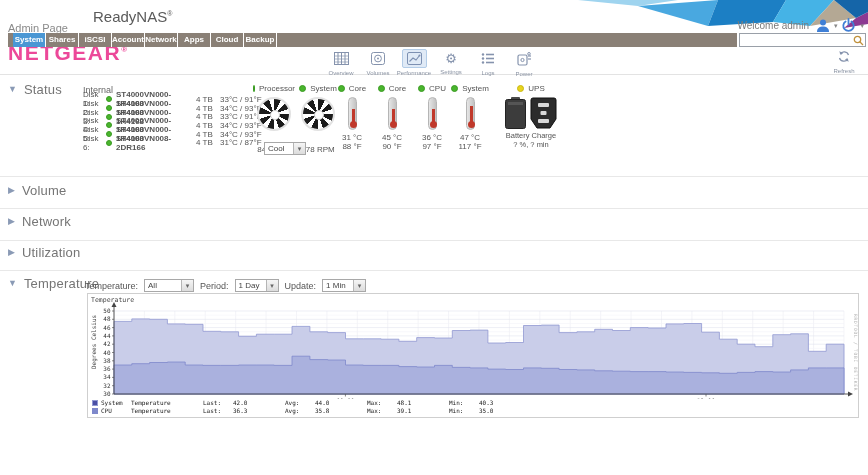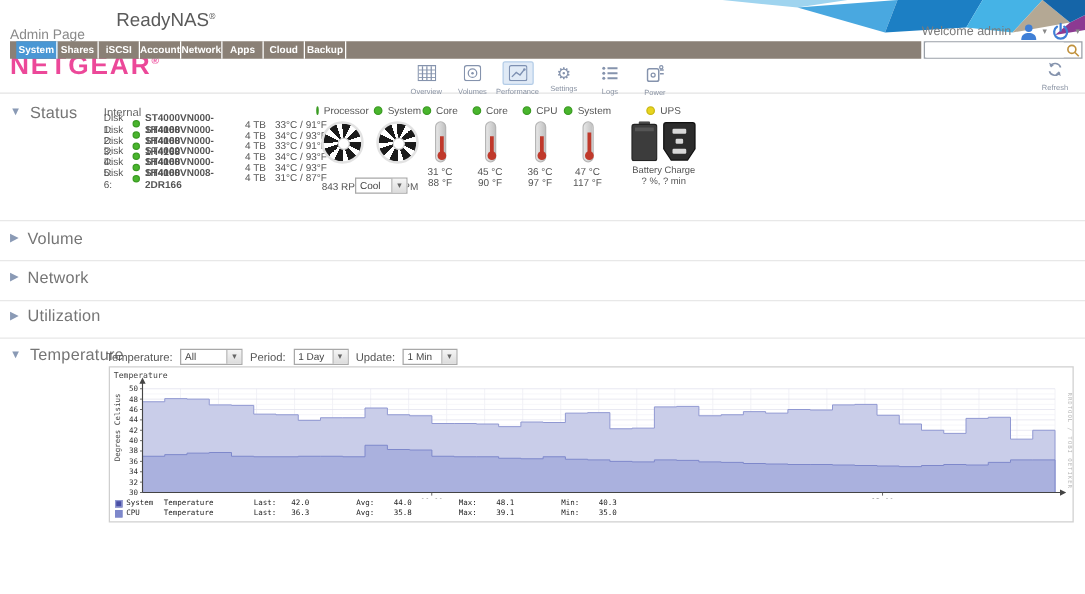--- a/index.html
+++ b/index.html
@@ -65,21 +65,21 @@
   .thermo .bulb { position:absolute; left:1px; bottom:1px; width:7px; height:7px; background:#c0392b; border-radius:50%; }
   .thermo-temps { font-size:8px; color:#555; margin-top:3px; line-height:9px; }
 
   .ups-group { position:absolute; left:498px; top:84px; width:66px; text-align:center; }
   .ups-icons { display:flex; justify-content:center; gap:4px; margin-top:4px; }
   .ups-text { font-size:7.5px; color:#555; line-height:8.5px; margin-top:3px; }
 
   .combo { display:flex; height:13px; border:1px solid #a8a8a8; background:#fff; cursor:pointer; }
   .combo-text { flex:1; font-size:8px; color:#444; line-height:12px; padding-left:3px; text-align:left; white-space:nowrap; overflow:hidden; }
   .combo-btn { width:12px; background:linear-gradient(#f5f5f5,#dcdcdc); border-left:1px solid #b5b5b5; font-size:7px; color:#666; text-align:center; line-height:12px; }
-  .fan-mode { position:absolute; left:284px; top:142px; width:42px; }
+  .fan-mode { position:absolute; left:264px; top:142px; width:42px; }
 
   
   .temp-controls { position:absolute; left:85px; top:279px; display:flex; align-items:center; gap:6px;justify-content:center; }
   .ctl-label { font-size:9px; color:#555; }
 
   
   .chart-box { position:absolute; left:87px; top:293px; width:772px; height:125px; border:1px solid #cfcfcf; background:#fff; }
   .legend { position:absolute; left:4px; font-family:"DejaVu Sans Mono", monospace; font-size:6px; color:#222; display:flex; align-items:center; height:7px; }
   .leg-swatch { width:6px; height:6px; display:inline-block; margin-right:3px; border:1px solid #44448c; }
   .leg-name { width:30px; display:inline-block; }

